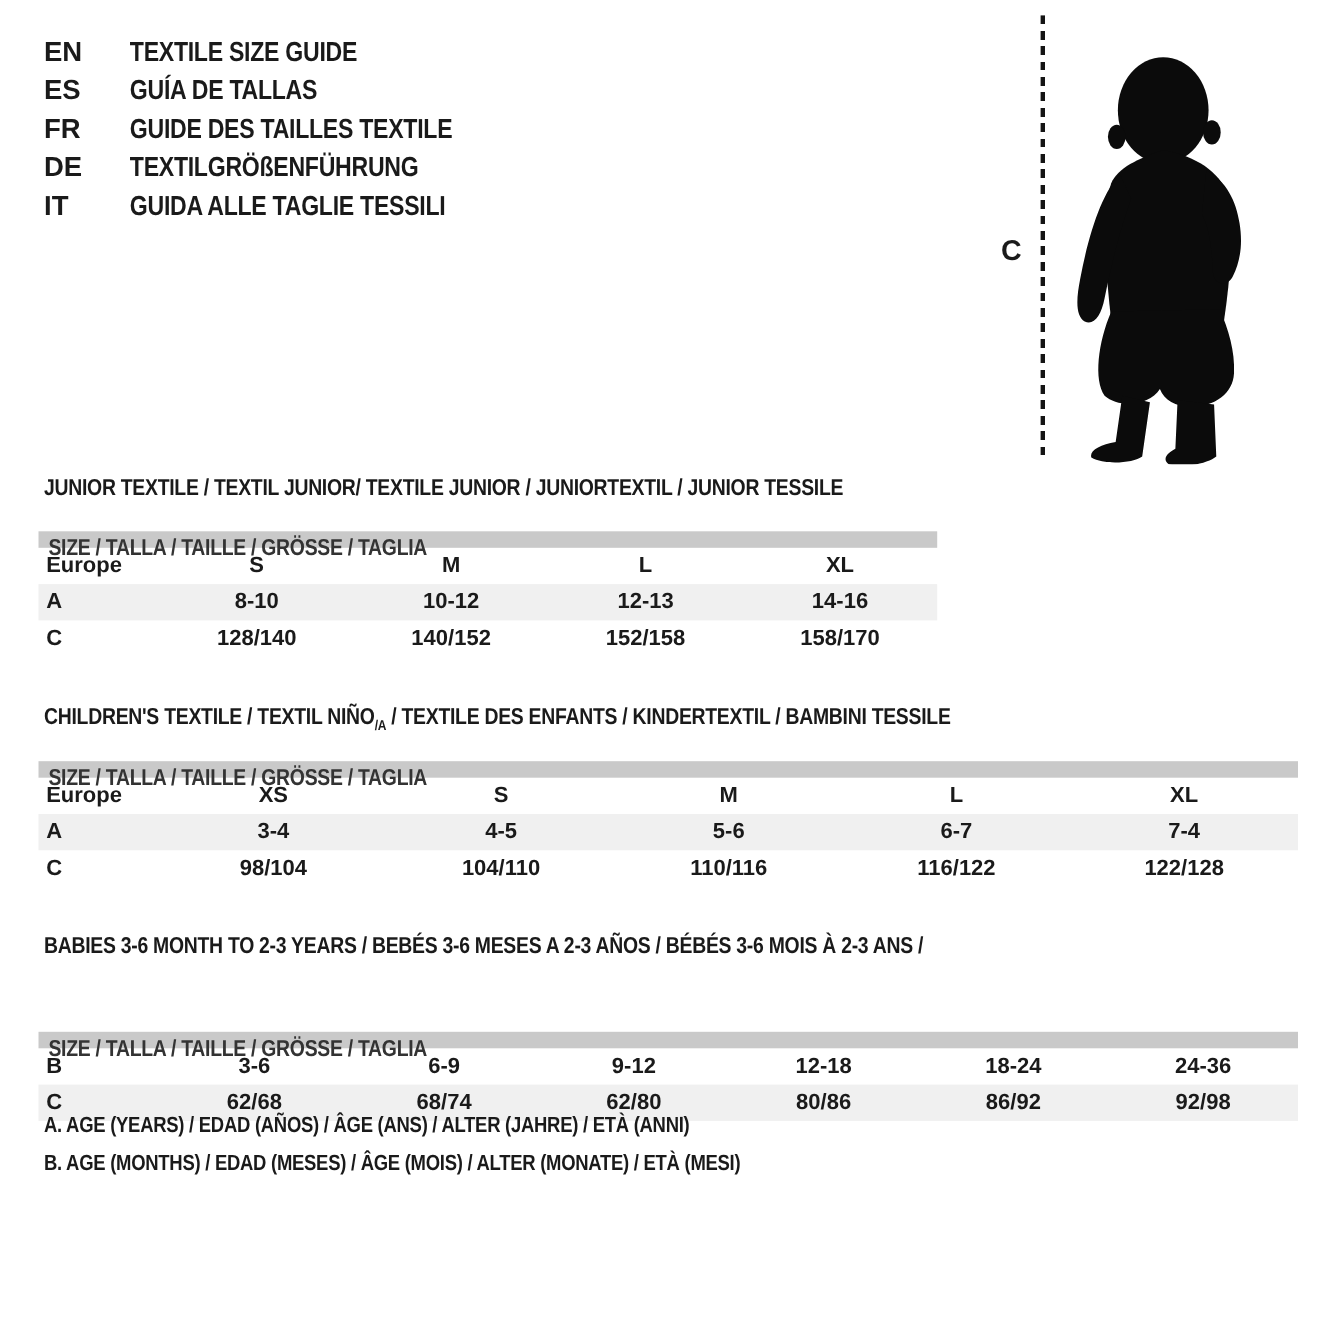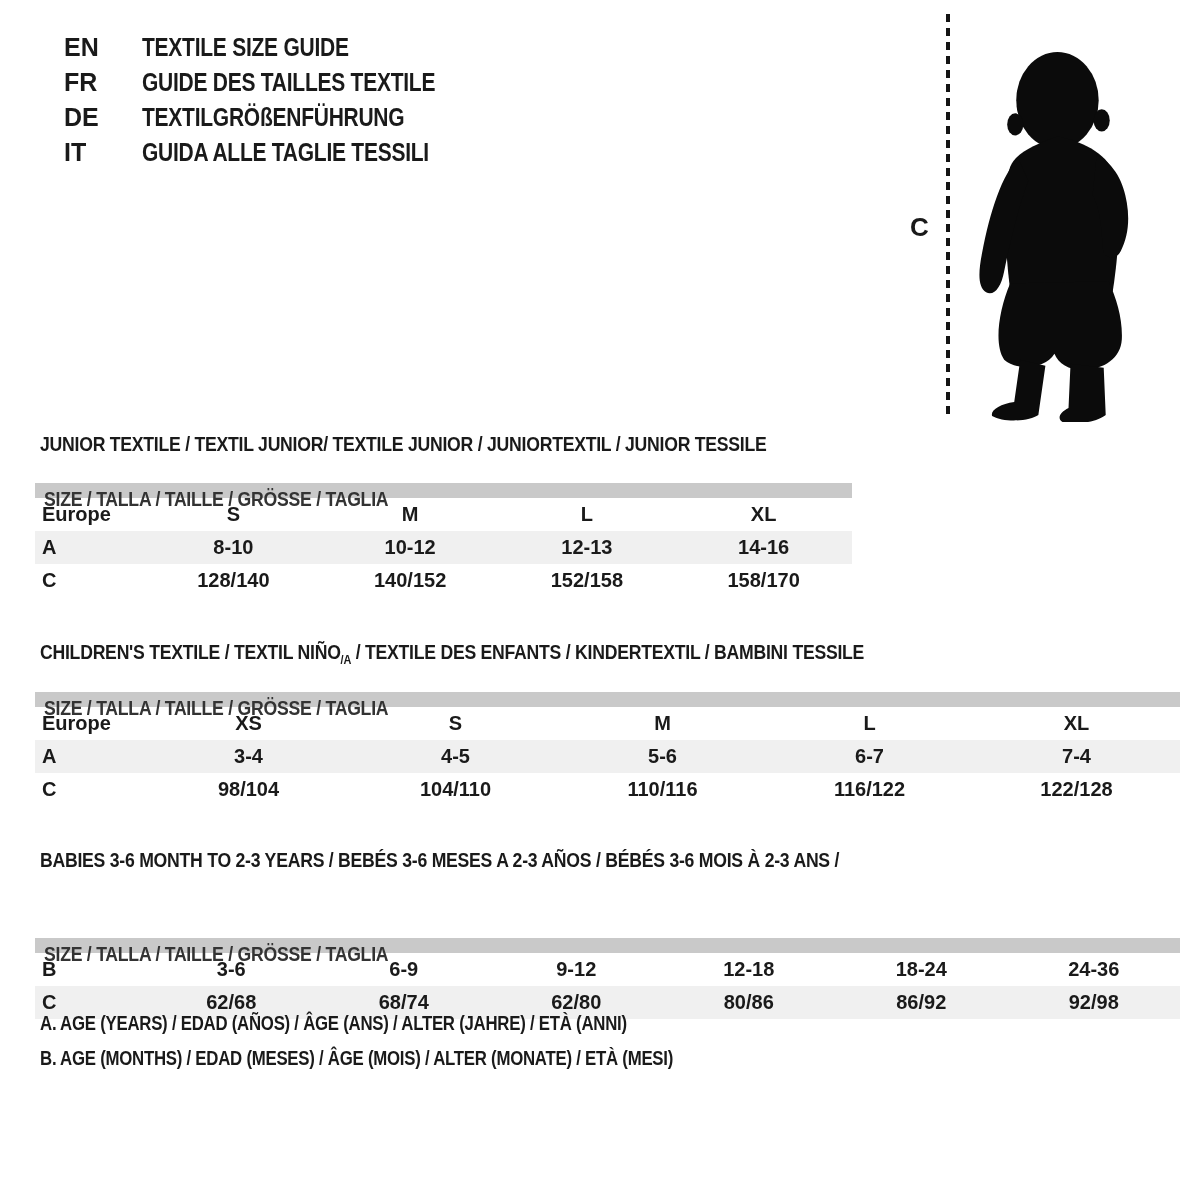--- a/index.html
+++ b/index.html
@@ -14,21 +14,21 @@
   }
   .cond {
     display:inline-block;
     transform:scaleX(0.84);
     transform-origin:0 50%;
     white-space:nowrap;
     letter-spacing:-0.3px;
   }
   
   .lang-block { position:absolute; left:40px; top:30px; }
-  .lang-row { display:flex; height:35px; align-items:center; font-size:25px;margin-left:24px; }
+  .lang-row { display:flex; height:35px; align-items:center; font-size:25px; }
   .lang-code { width:78px; }
   
   .measure-line {
     position:absolute; left:946px; top:14px; width:4px; height:406px;
     background:repeating-linear-gradient(180deg,#141414 0 8px, transparent 8px 14px);
   }
   .figure-c-label { position:absolute; left:910px; top:212px; font-size:26px; }
   .toddler-svg { position:absolute; left:962px; top:48px; }
   
   .section-title { position:absolute; font-size:21px; }
@@ -50,20 +50,24 @@
   .legend-block { position:absolute; left:40px; top:1012px; }
   .legend-line { display:block; height:35px; font-size:20px; }
 </style>
 </head>
 <body>
 
 <div class="lang-block">
   <div class="lang-row">
     <span class="lang-code">EN</span>
     <span class="cond">TEXTILE SIZE GUIDE</span>
+  </div>
+  <div class="lang-row">
+    <span class="lang-code">ES</span>
+    <span class="cond">GUÍA DE TALLAS</span>
   </div>
   <div class="lang-row">
     <span class="lang-code">FR</span>
     <span class="cond">GUIDE DES TAILLES TEXTILE</span>
   </div>
   <div class="lang-row">
     <span class="lang-code">DE</span>
     <span class="cond">TEXTILGRÖßENFÜHRUNG</span>
   </div>
   <div class="lang-row">

